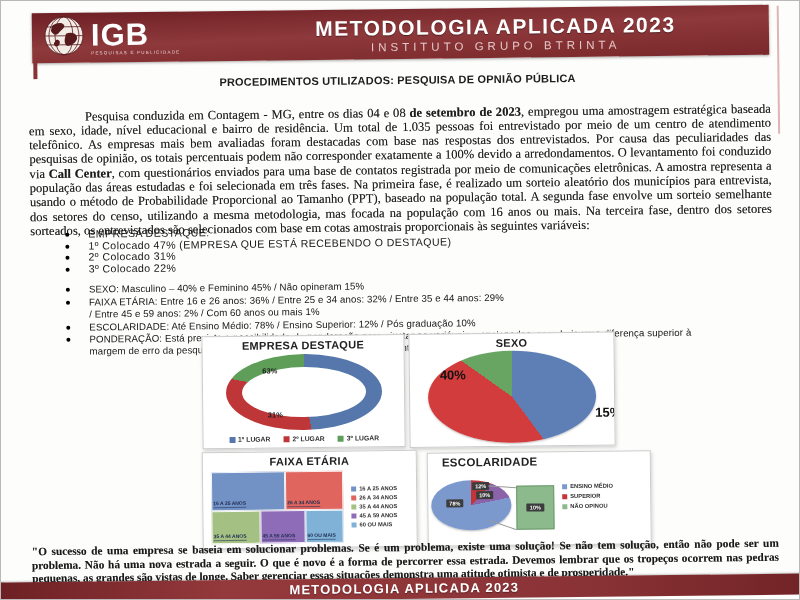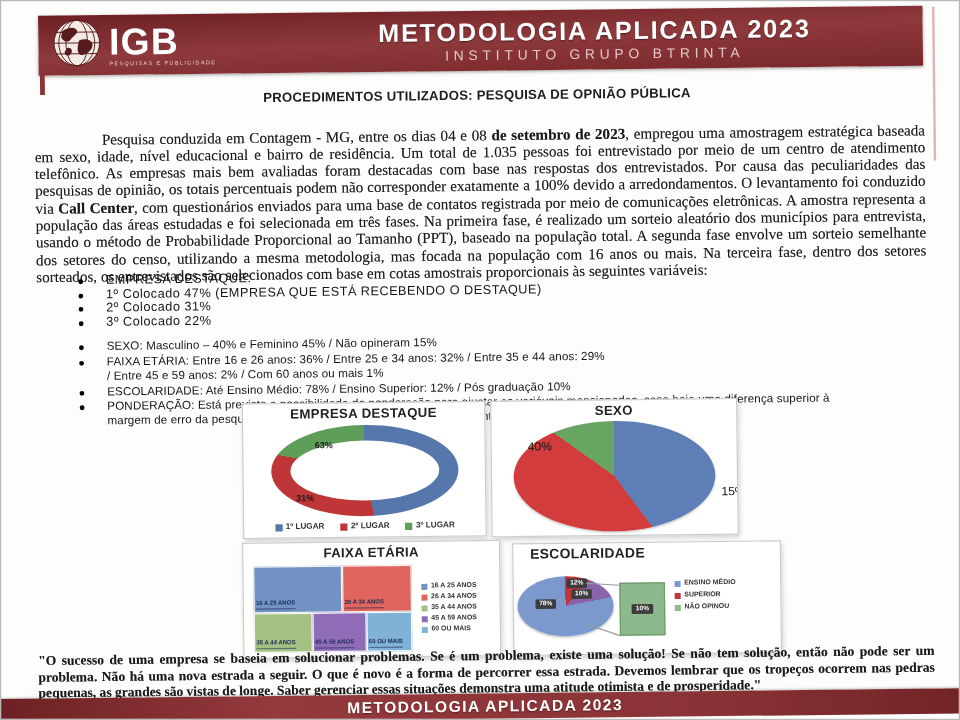--- a/index.html
+++ b/index.html
@@ -47,28 +47,28 @@
   .cb3{left:199px;top:449px;width:215px;height:97px;}
   .cb4{left:424px;top:452px;width:224px;height:94px;}
   .chart-title{text-align:center;font-weight:bold;font-size:11px;color:#222;margin-top:3px;letter-spacing:.3px;}
 
   
   .donut-wrap{position:relative;width:156px;height:76px;margin:3px auto 0;}
   .donut{position:absolute;inset:0;border-radius:50%;}
   .donut-hole{position:absolute;left:16px;right:16px;top:13px;bottom:13px;background:#fff;border-radius:50%;}
   .dlab{position:absolute;font-size:7.5px;font-weight:bold;color:#1d1d1d;}
   .dlab-22{left:37px;top:12px;}
-  .dlab-31{left:21px;bottom:11px;margin-top:28px;}
+  .dlab-31{left:42px;bottom:11px;margin-top:28px;}
   .legend-row{display:flex;justify-content:center;gap:13px;margin-top:5px;}
   .leg{display:flex;align-items:center;gap:3px;font-size:6.8px;font-weight:bold;color:#333;}
   .sw{width:6px;height:6px;flex:none;}
 
   
   .pie-sexo{position:relative;width:168px;height:92px;margin:2px auto 0;border-radius:50%;box-shadow:0 1px 2px rgba(0,0,0,.25);}
-  .plab{position:absolute;font-size:10px;font-weight:normal;color:#111;}
+  .plab{position:absolute;font-size:13px;font-weight:bold;color:#111;}
   .plab-15{left:30px;top:16px;}
   .plab-40{right:-7px;top:55px;}
 
   
   .tm-flex{display:flex;gap:8px;padding:4px 6px 0 8px;}
   .tm{width:132px;height:72px;}
   .tm-row{display:flex;width:100%;}
   .r1{height:39px;} .r2{height:33px;}
   .tmb{position:relative;box-sizing:border-box;border:1px solid rgba(255,255,255,.9);display:flex;align-items:flex-end;padding:2px 1px;}
   .tmb span{font-size:5px;font-weight:bold;color:#1e2d52;line-height:1.15;border-bottom:.5px solid rgba(30,45,82,.55);}

